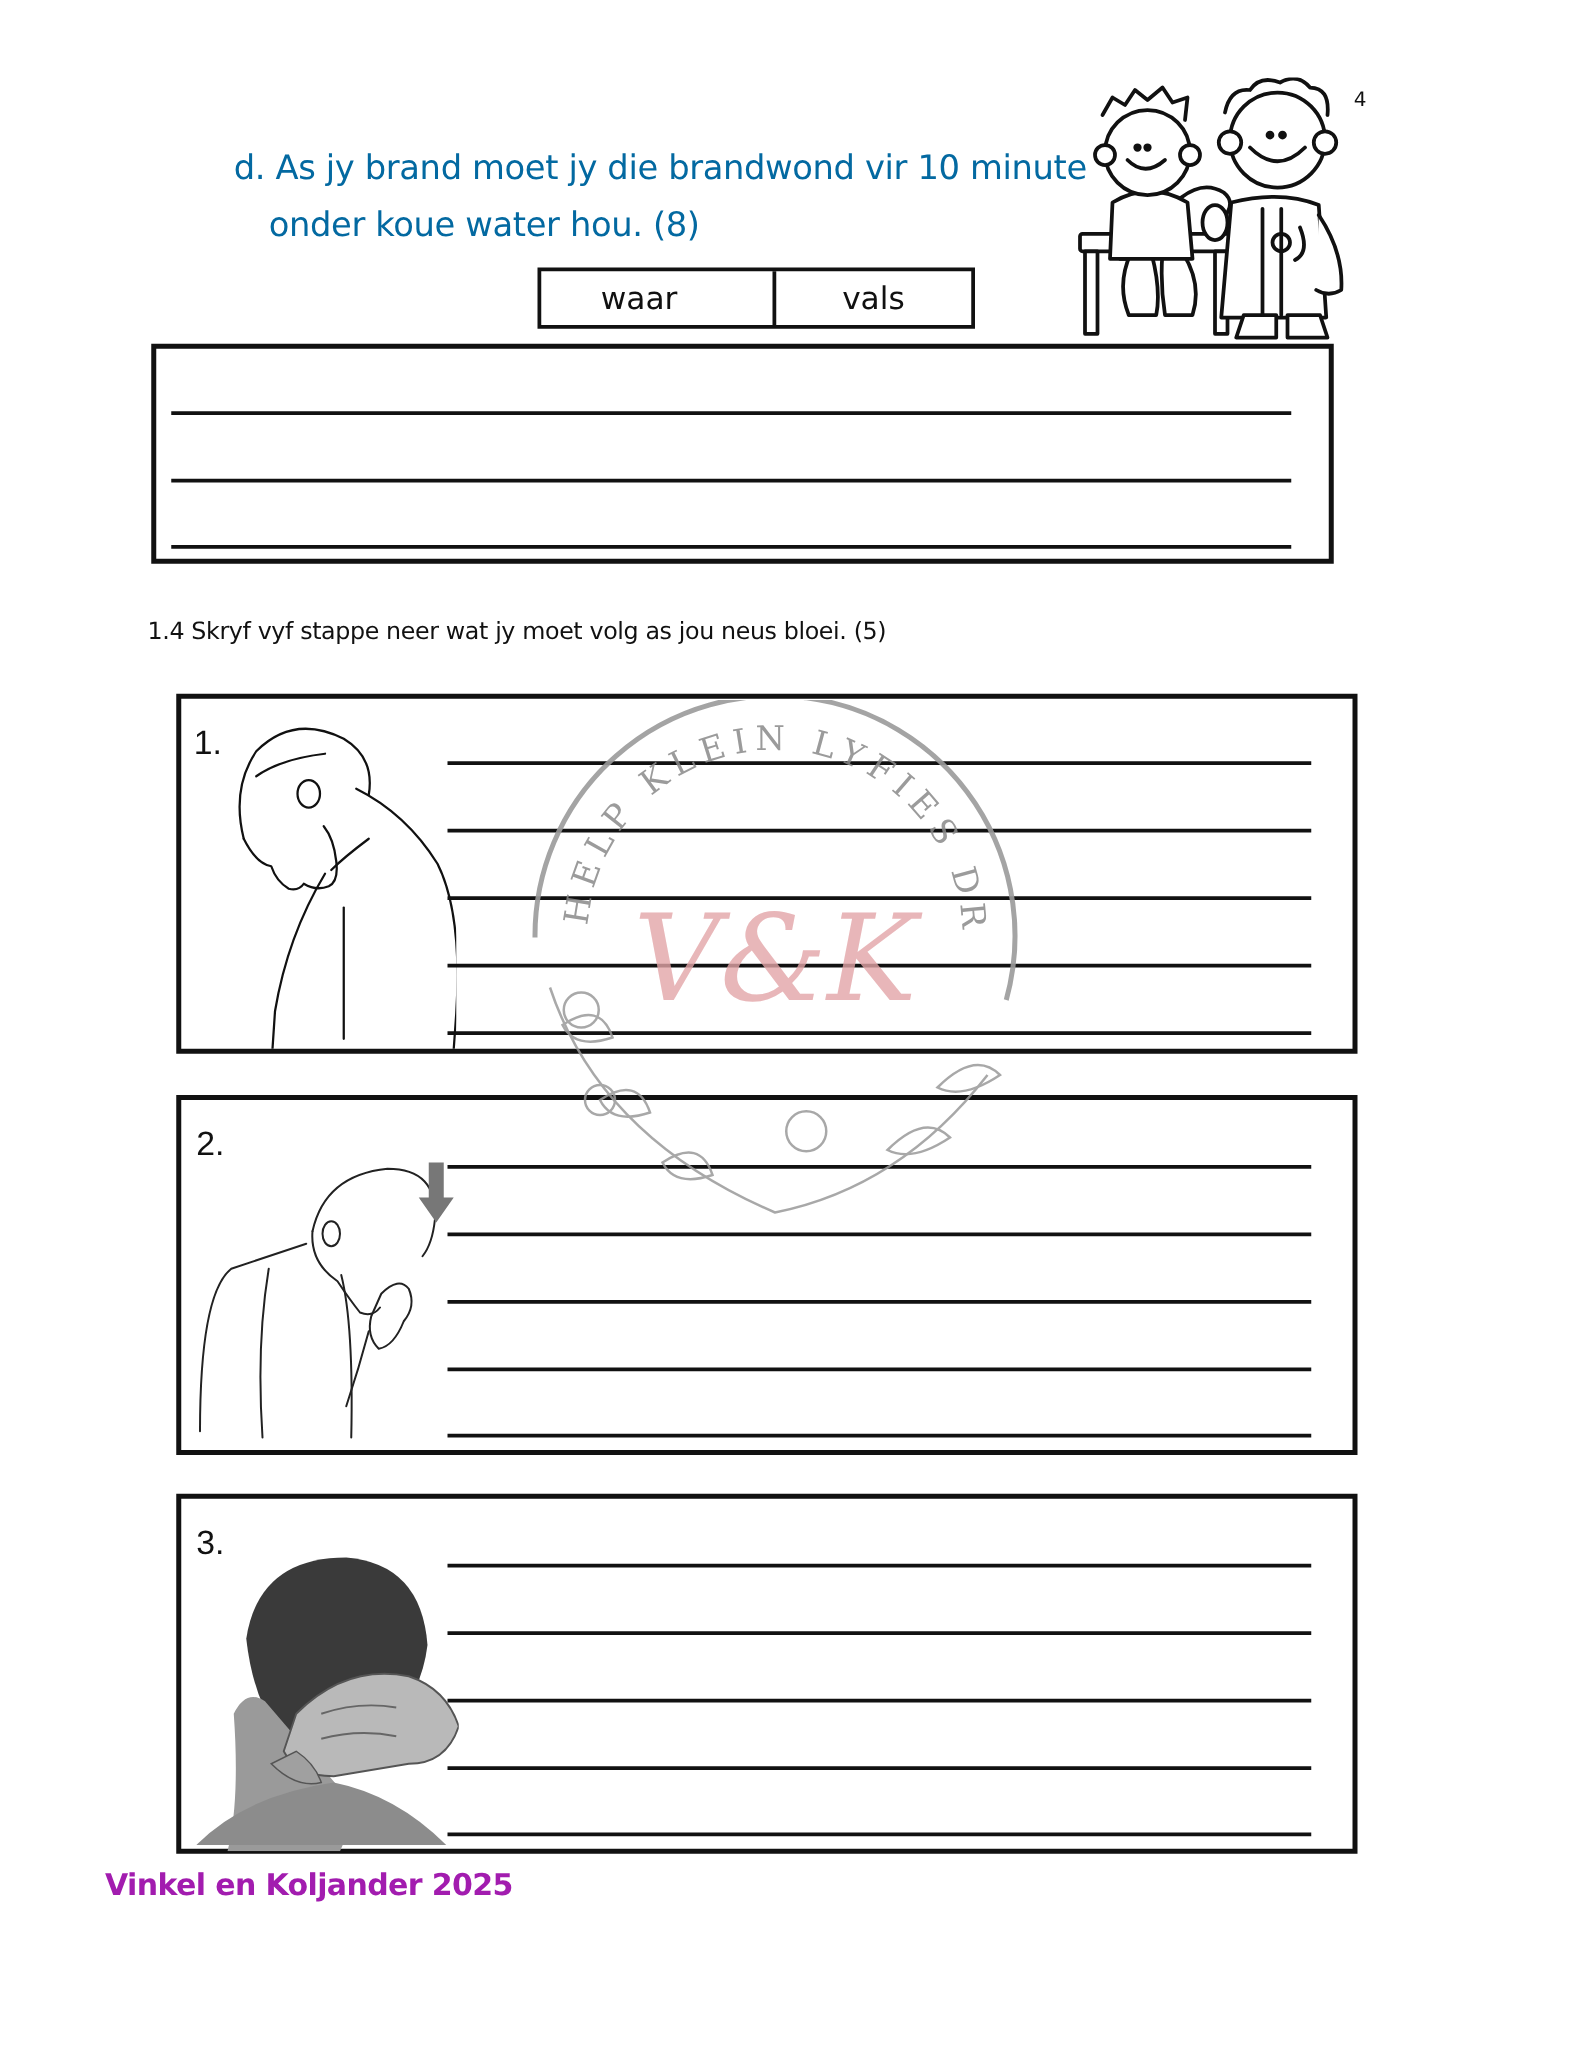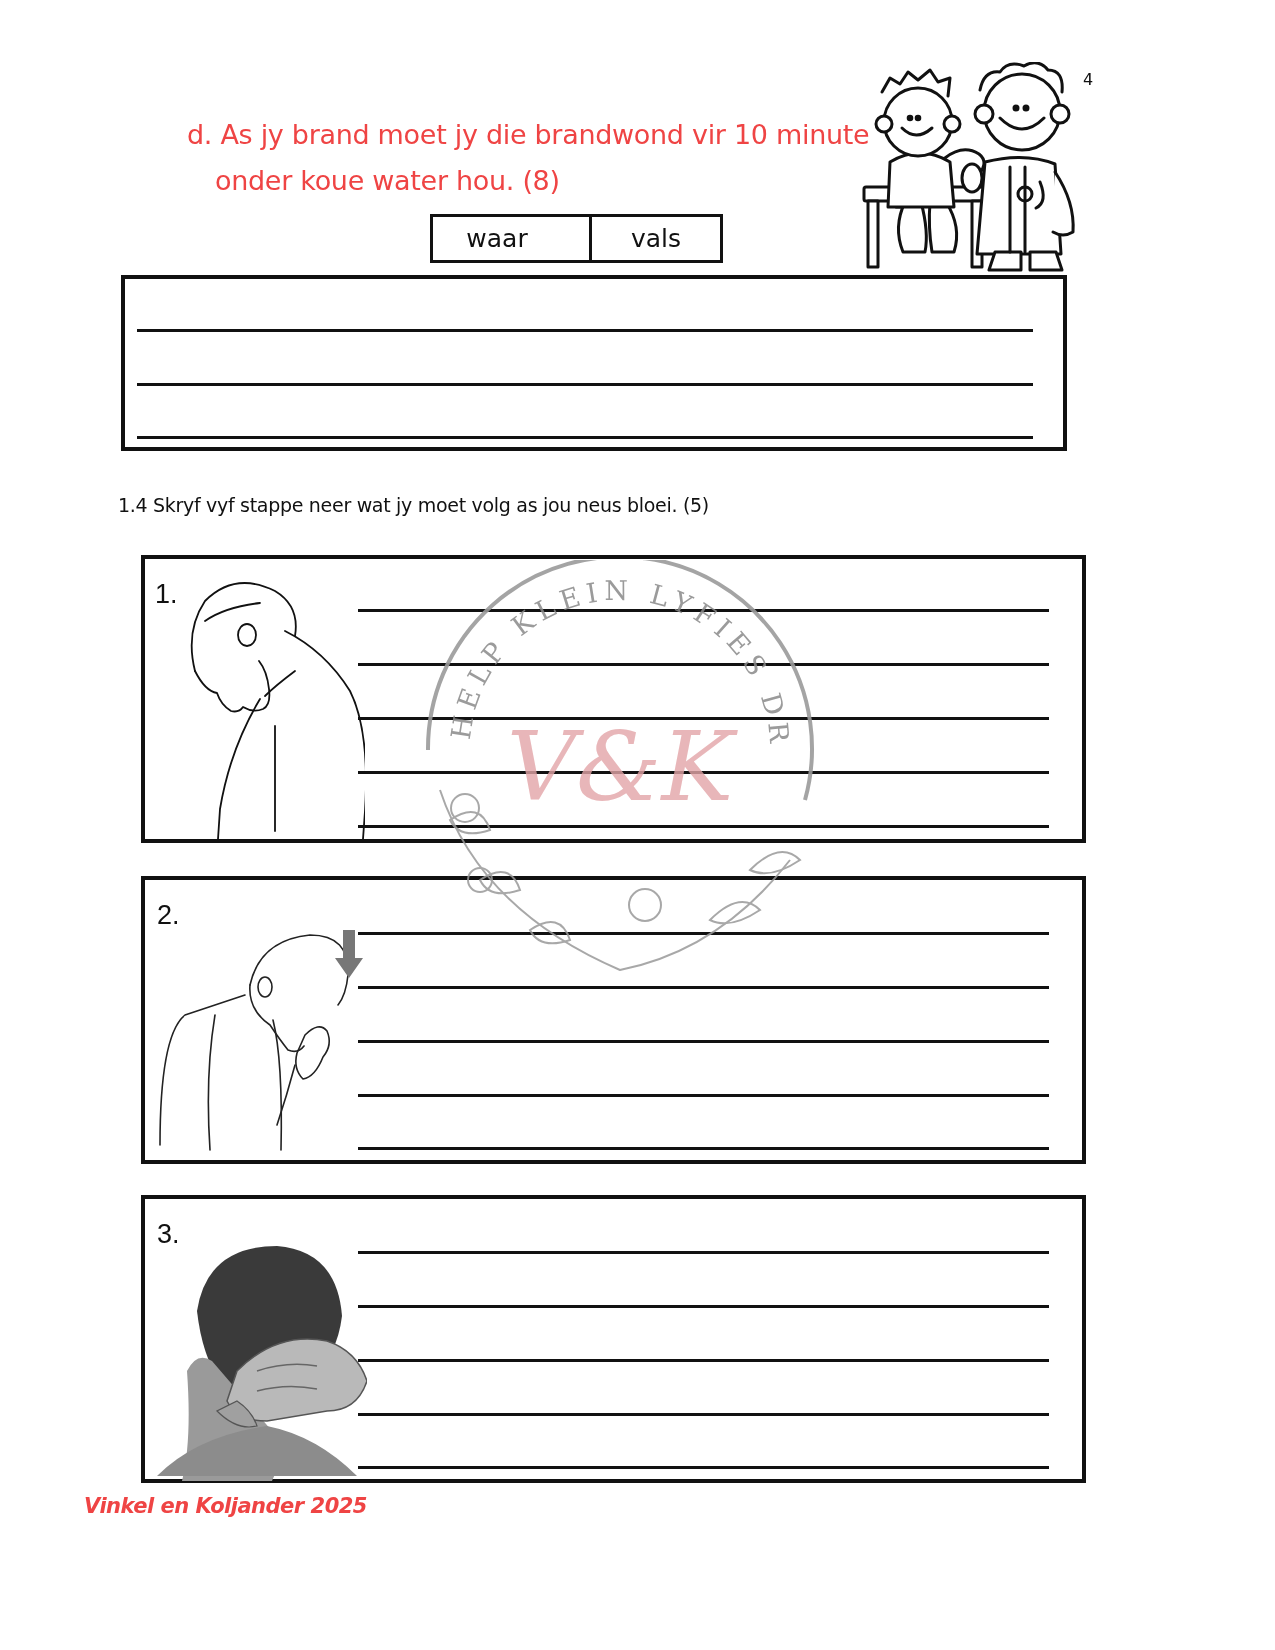--- a/index.html
+++ b/index.html
@@ -1,31 +1,31 @@
 <!DOCTYPE html>
 <html><head>
 <meta charset="utf-8">
 <style>
   html, body { margin:0; padding:0; background:#ffffff; }
   body { width:1275px; height:1650px; position:relative; overflow:hidden;
          font-family:"DejaVu Sans", sans-serif; color:#111; }
   .abs { position:absolute; }
-  .q-text { font-size:27px; letter-spacing:-0.3px; color:#ef4444; white-space:nowrap;text-align:center; }
+  .q-text { font-size:27px; letter-spacing:-0.3px; color:#0369a1; white-space:nowrap;text-align:center; }
   .page-num { font-size:16px; color:#111; }
-  .tf-table { position:absolute; left:430px; top:214px; width:293px; height:49px;
+  .tf-table { position:absolute; left:430px; top:214px; width:350px; height:49px;
               border:3px solid #111; box-sizing:border-box; display:flex; }
   .tf-cell { flex:1; display:flex; align-items:center; justify-content:center;
              font-size:25px; color:#111; cursor:pointer; }
   .tf-cell + .tf-cell { border-left:3px solid #111;margin-left:28px; }
   .box { position:absolute; border:4px solid #111; box-sizing:border-box; background:transparent; }
   .wline { position:absolute; height:3px; background:#111; }
   .heading { font-size:19px; letter-spacing:-0.3px; white-space:nowrap; }
   .step-num { position:absolute; font-family:"Liberation Sans", sans-serif; font-size:27px; color:#111; }
-  .footer { font-family:"DejaVu Sans", sans-serif; font-weight:bold; font-style:italic;
-            font-size:21px; letter-spacing:-0.5px; color:#ef4444; }
+  .footer { font-family:"DejaVu Sans", sans-serif; font-weight:bold; 
+            font-size:24px; letter-spacing:-0.5px; color:#a21caf; }
   .illus { position:absolute; }
   .watermark { position:absolute; left:410px; top:560px; width:420px; height:460px; pointer-events:none; }
 </style>
 </head>
 <body>
 
 <div class="abs page-num" style="left:1083px;top:70px;">4</div>
 
 <div class="abs q-text" style="left:187px;top:119px;">
   <span>d.</span>

